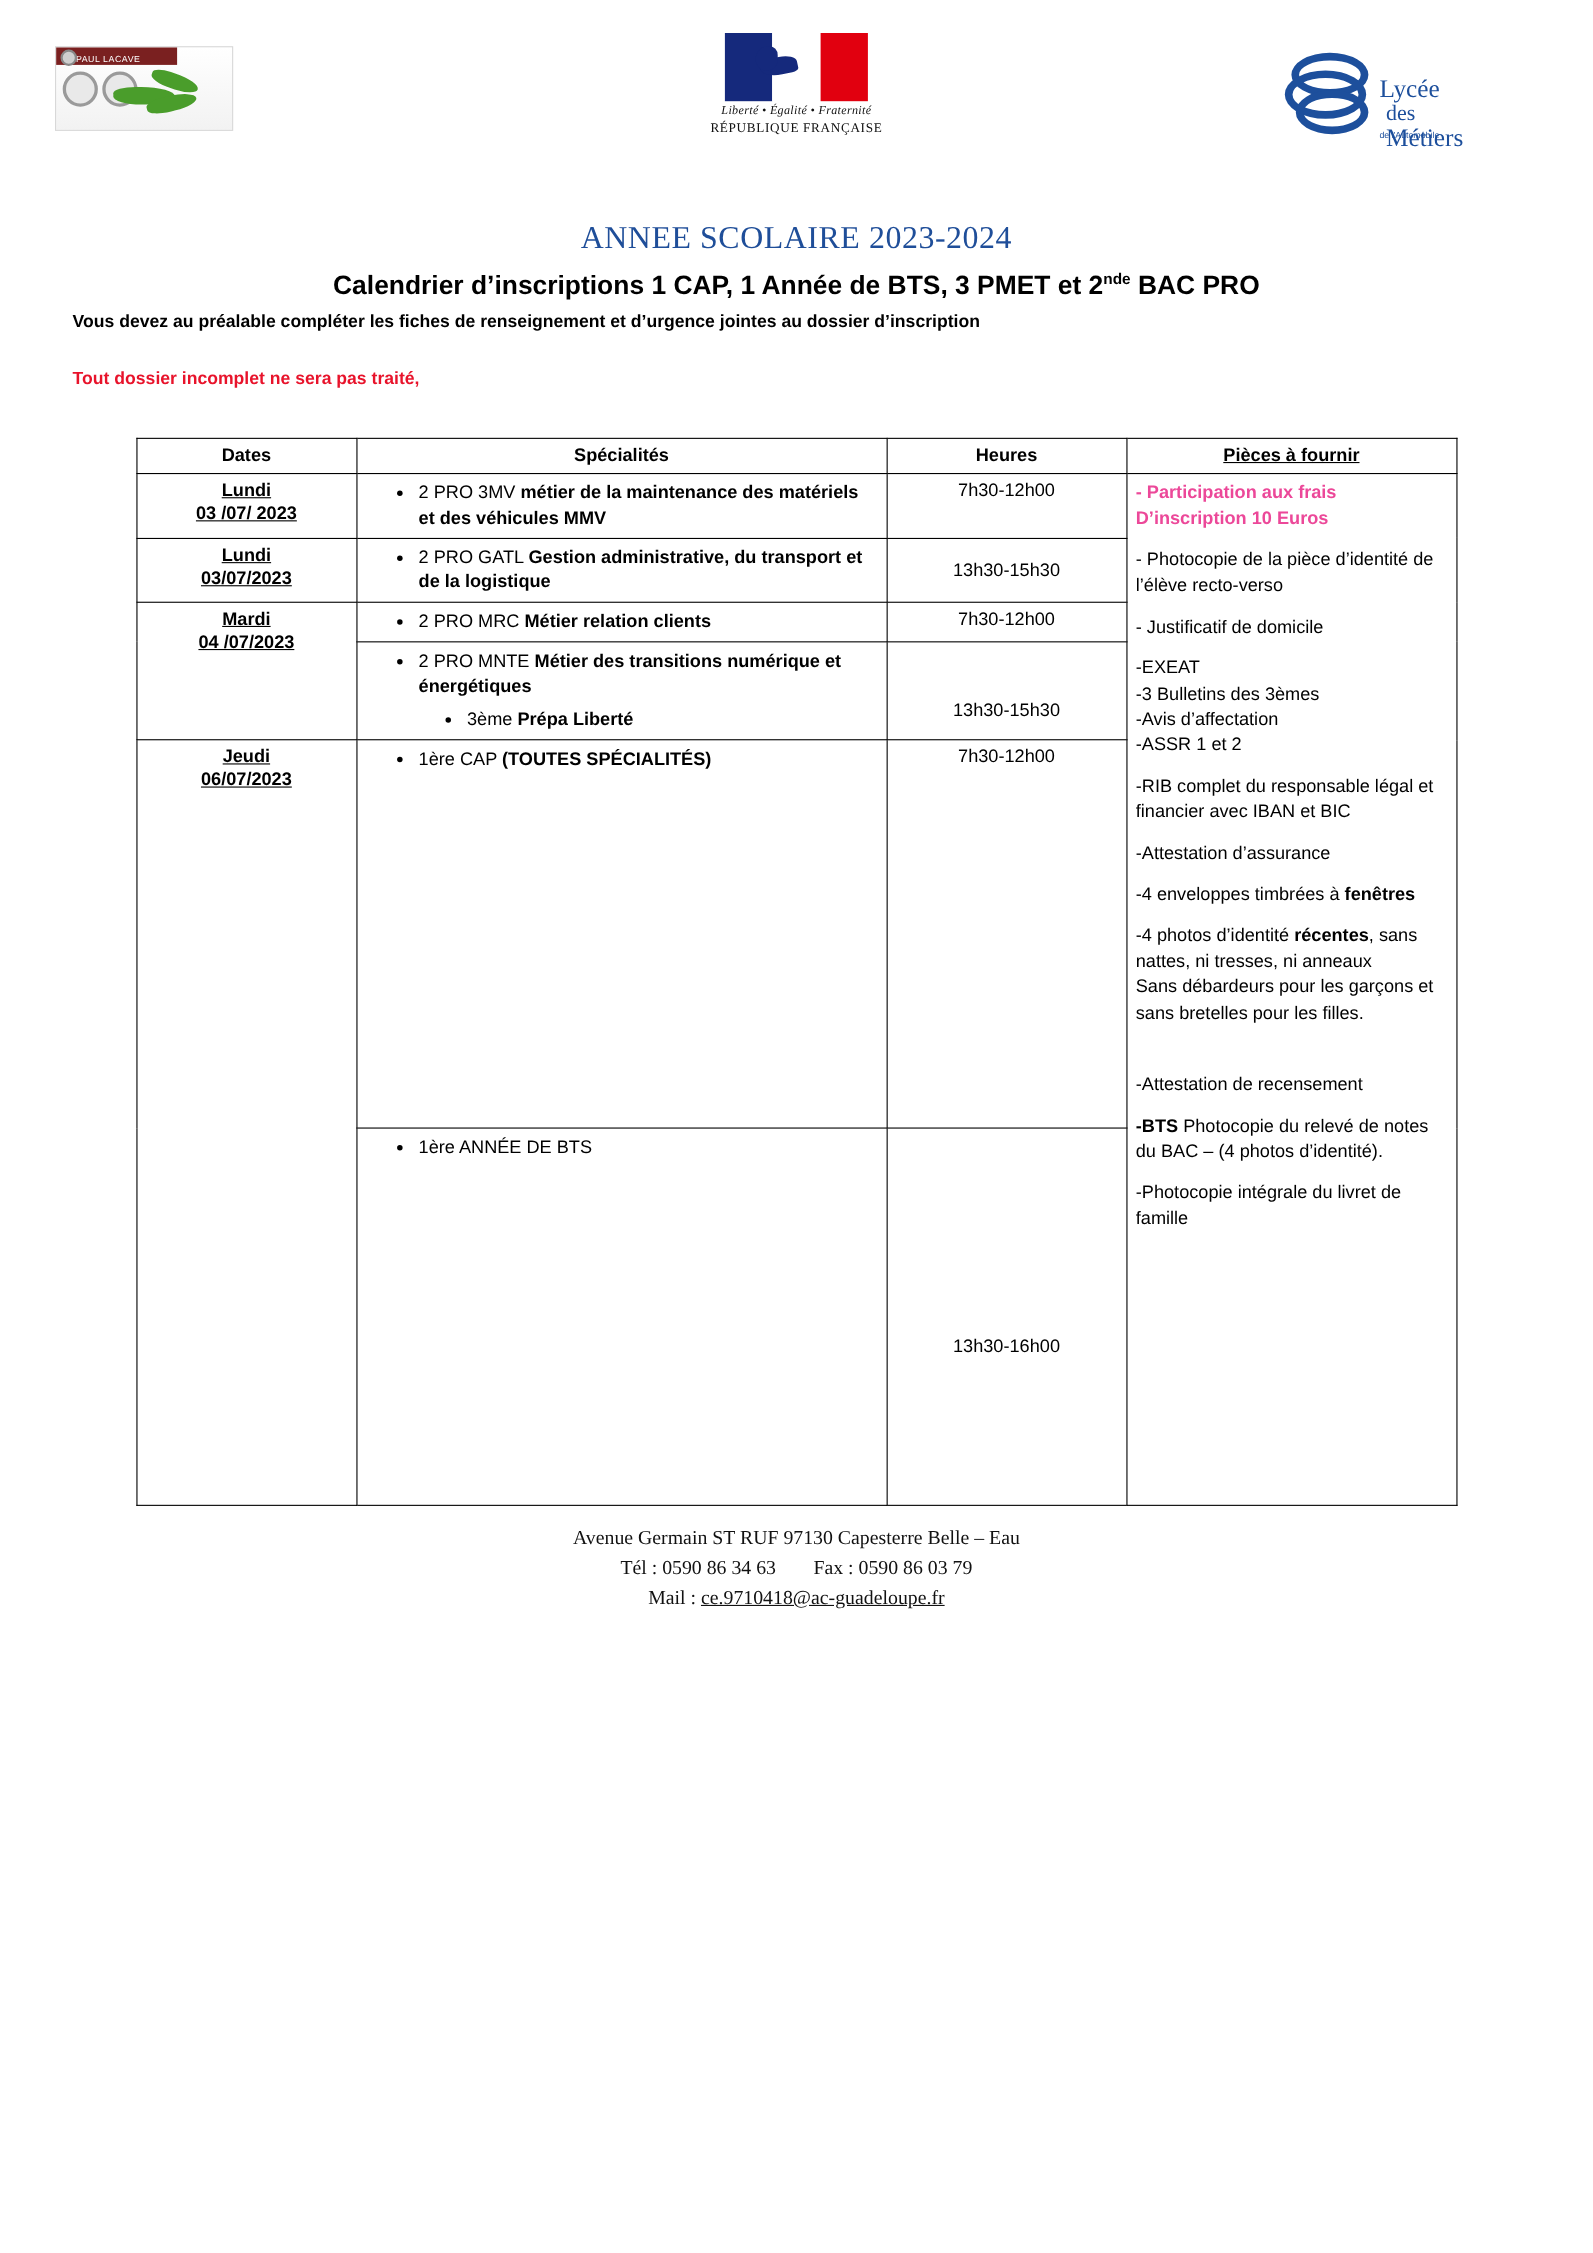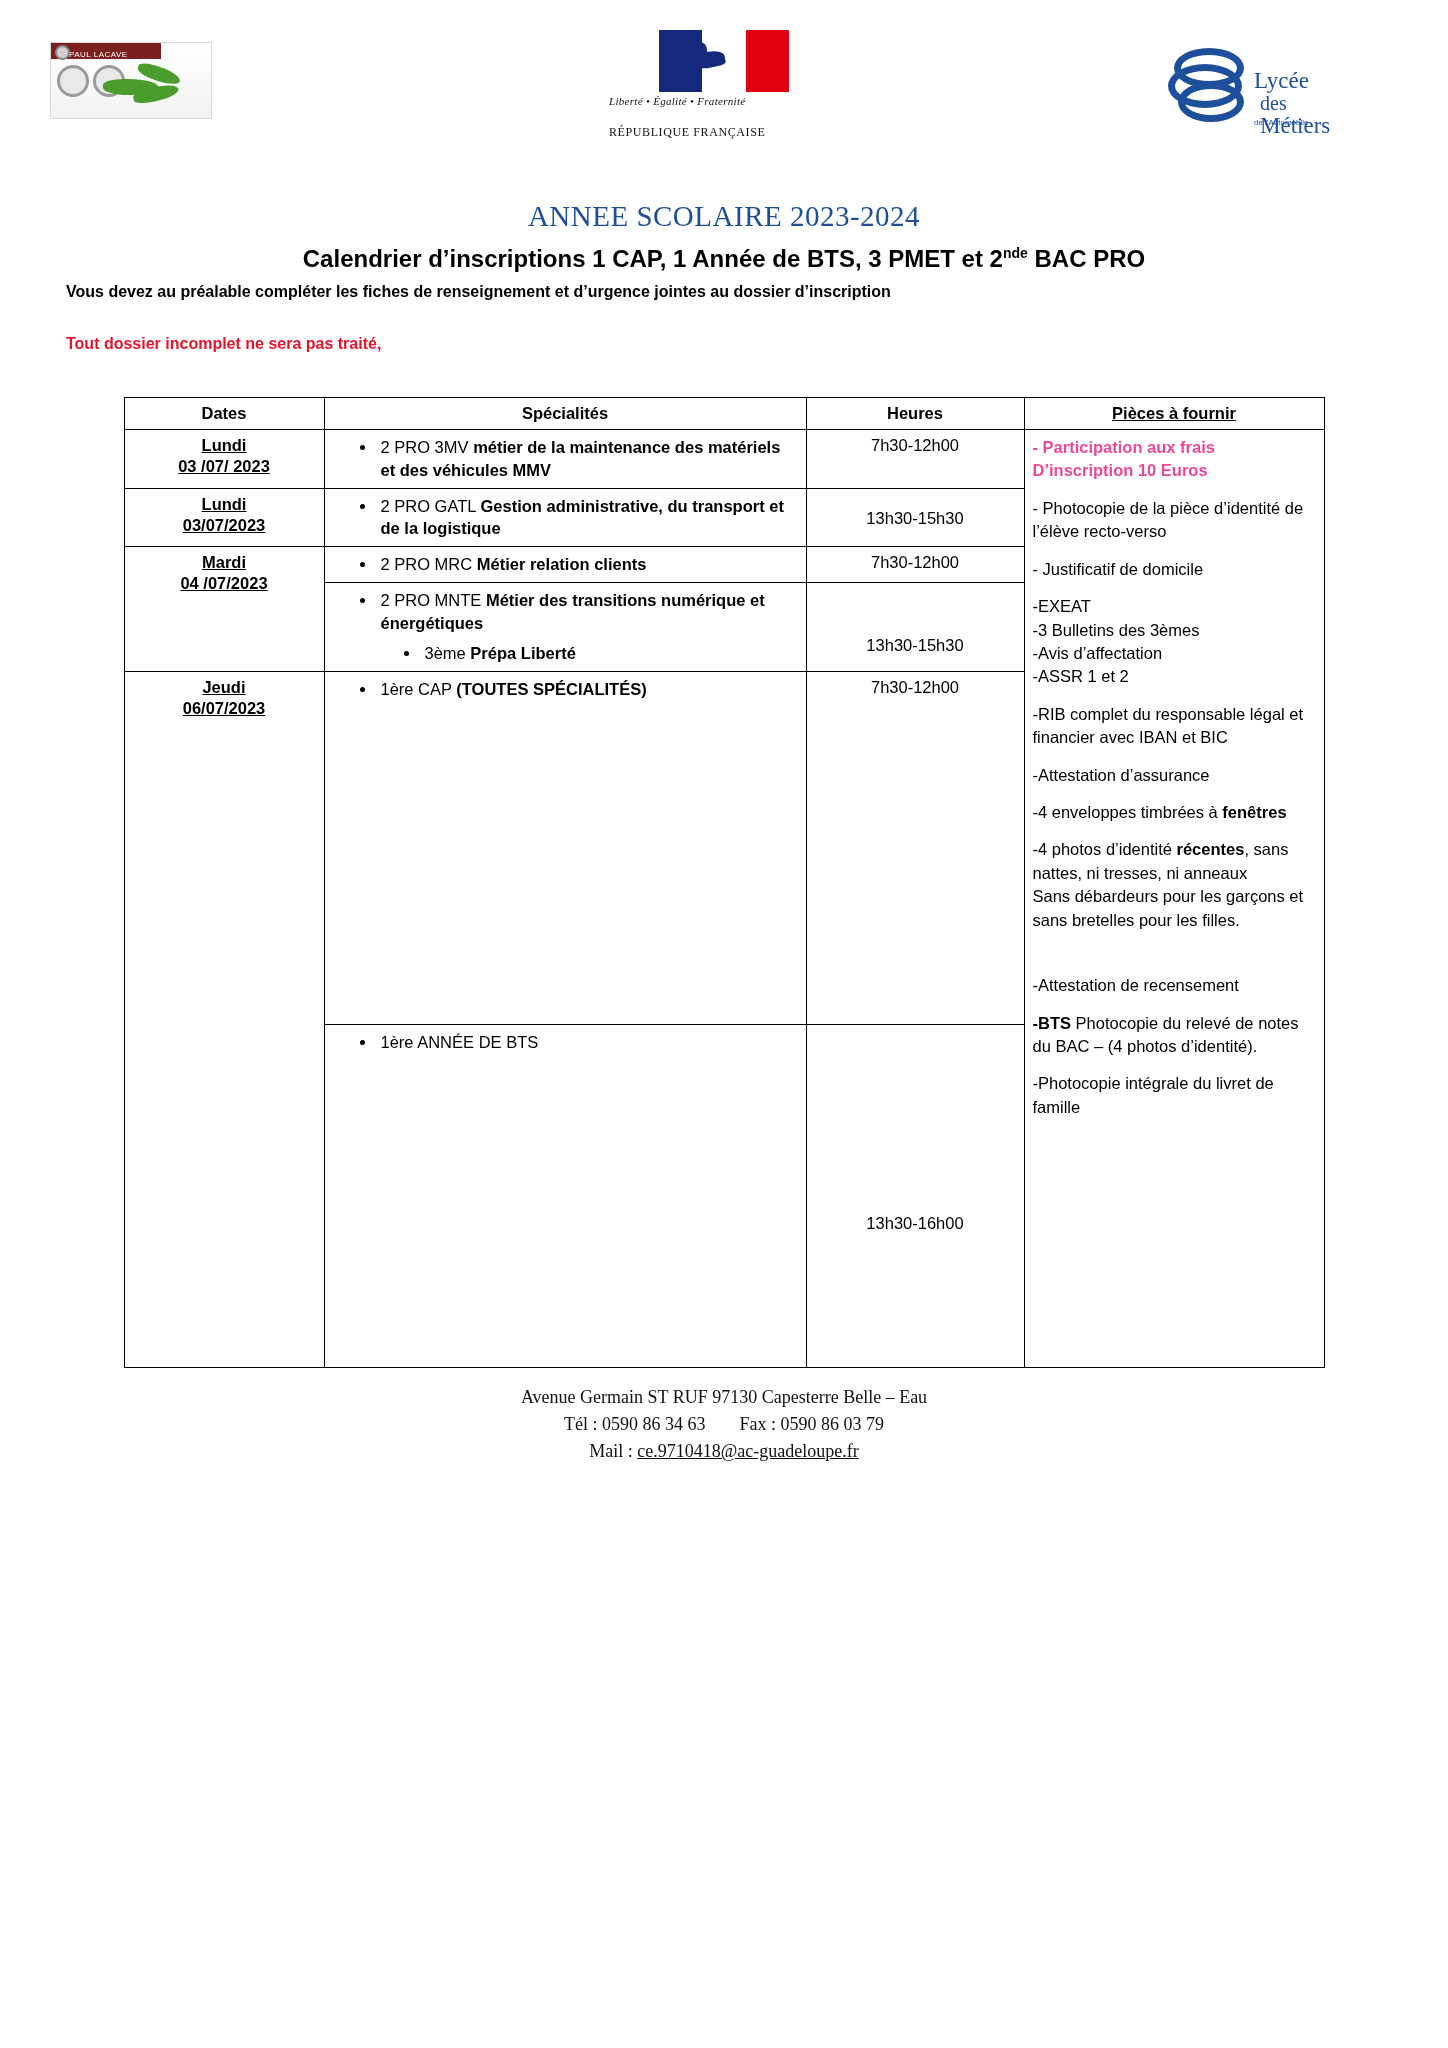--- a/index.html
+++ b/index.html
@@ -51,21 +51,21 @@
   }
   .logo-left .green{
     position:absolute;left:52px;top:18px;width:100px;height:48px;
   }
   .logo-left .green i{
     position:absolute;display:block;background:#4a9d2b;border-radius:40% 60% 50% 50%;
   }
 
   .logo-center{
     position:absolute;left:50%;transform:translateX(-50%);top:6px;
-    width:230px;text-align:left;
+    width:230px;text-align:center;
   }
   .flag{
     width:130px;height:62px;margin:0 auto;position:relative;
   }
   .flag .b{position:absolute;left:0;top:0;width:43px;height:62px;background:#15297c;}
   .flag .w{position:absolute;left:43px;top:0;width:44px;height:62px;background:#ffffff;}
   .flag .r{position:absolute;left:87px;top:0;width:43px;height:62px;background:#e1000f;}
   .flag .marianne{
     position:absolute;left:26px;top:10px;width:46px;height:44px;
   }
@@ -76,21 +76,21 @@
   .flag .marianne:after{
     content:"";position:absolute;left:2px;top:2px;width:20px;height:22px;
     background:#15297c;border-radius:60% 40% 50% 50%;
   }
   .devise{
     font-family:"Liberation Serif", serif;
     font-size:11px;font-style:italic;color:#111;margin-top:3px;letter-spacing:.3px;
   }
   .republique{
     font-family:"Liberation Serif", serif;
-    font-size:12px;color:#111;margin-top:18px;letter-spacing:.6px;
+    font-size:12px;color:#111;margin-top:2px;letter-spacing:.6px;
   }
 
   .logo-right{
     position:absolute;right:20px;top:18px;width:200px;height:90px;
   }
   .logo-right .swirl{
     position:absolute;left:0;top:6px;width:78px;height:62px;
   }
   .logo-right .swirl i{
     position:absolute;display:block;border:7px solid #1d4f9c;border-radius:50%;

